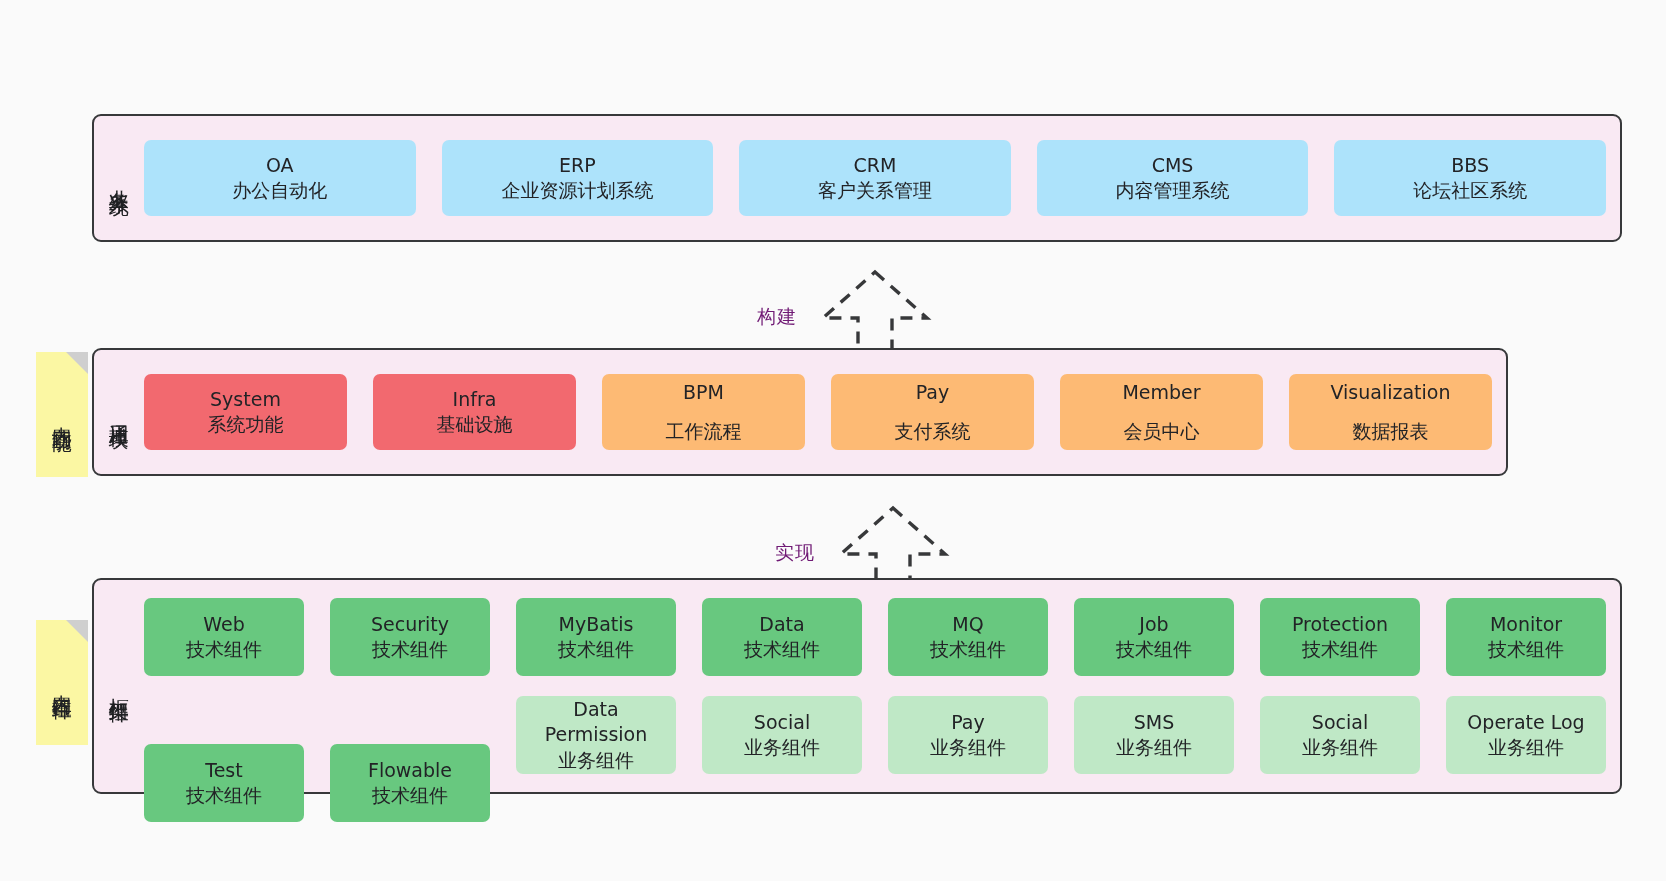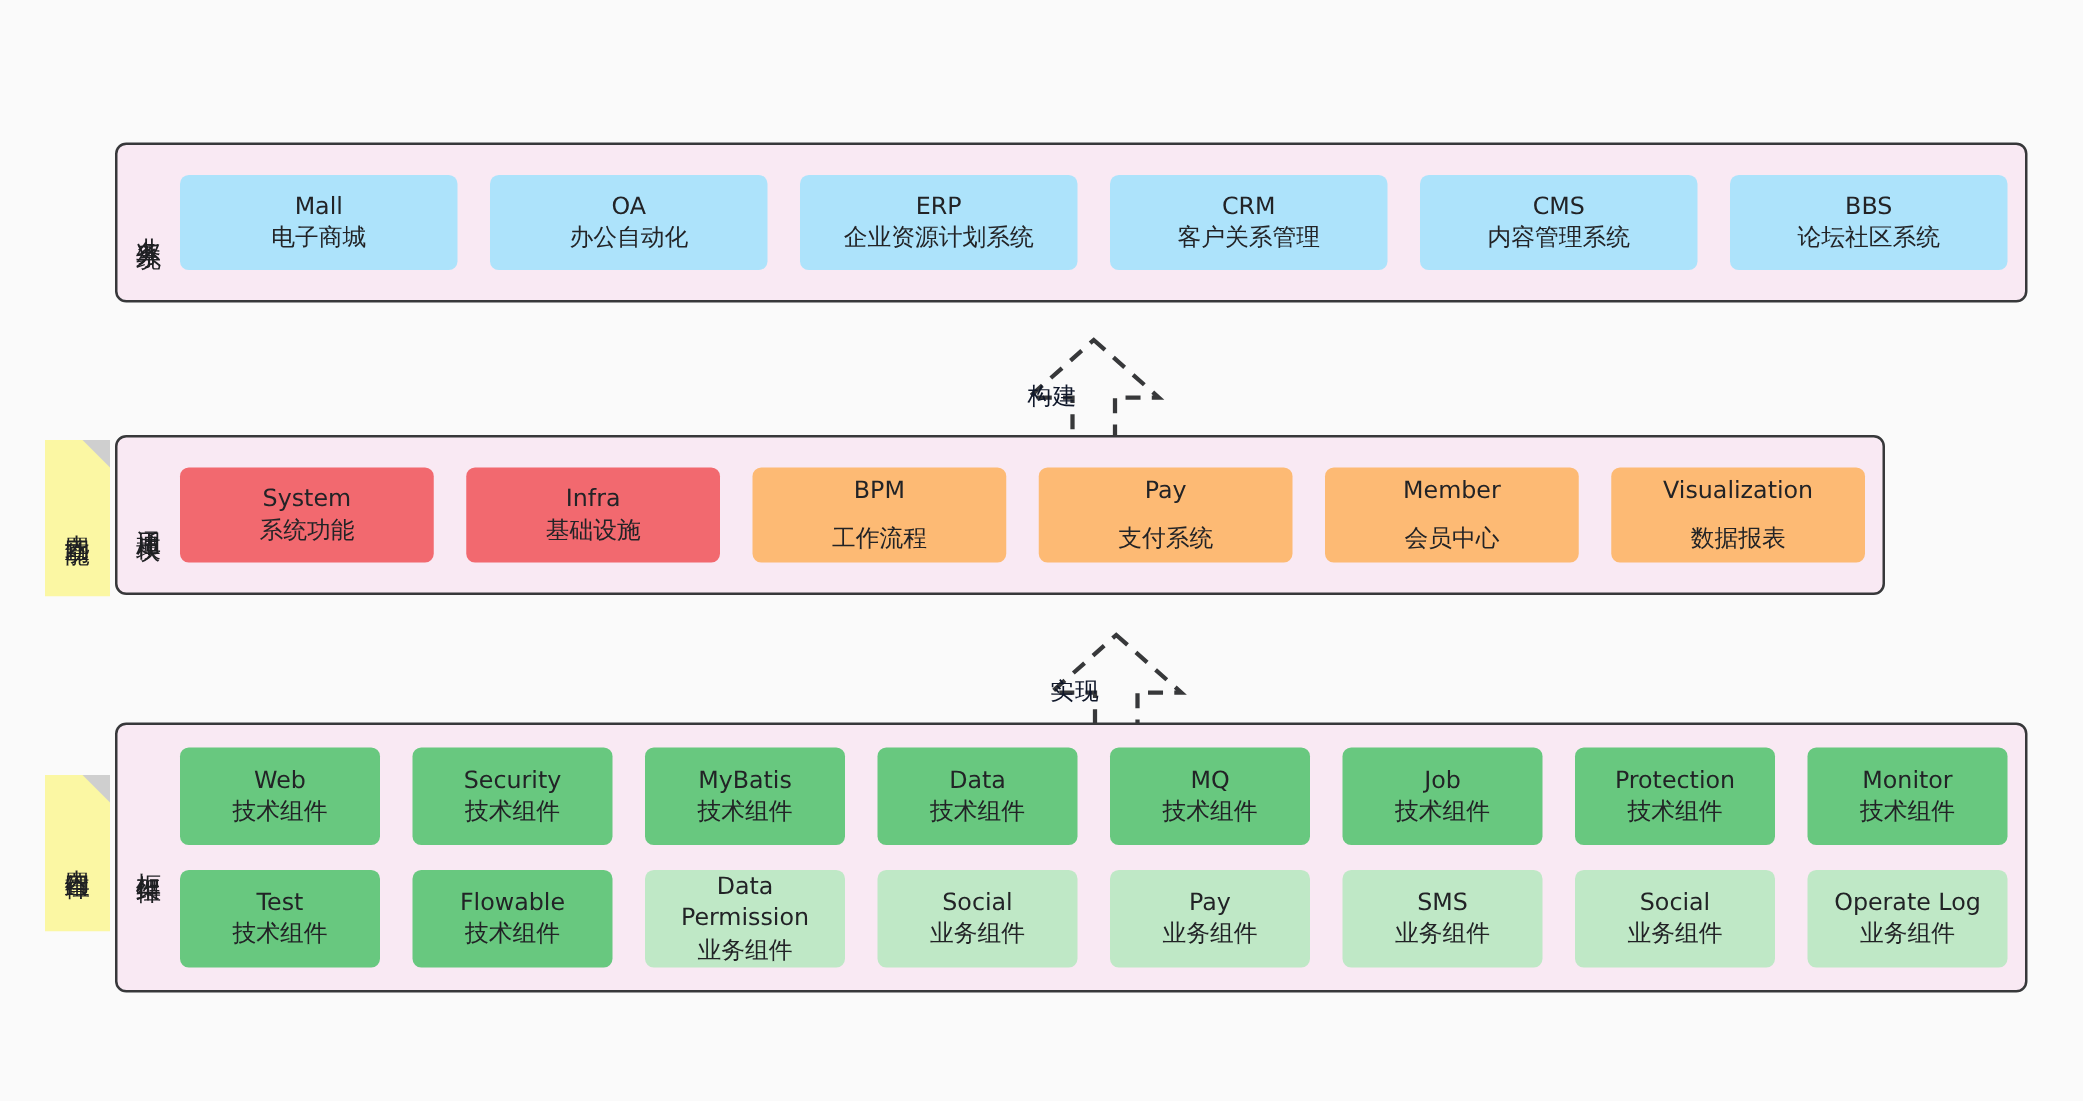--- a/index.html
+++ b/index.html
@@ -66,21 +66,21 @@
     color: #222326;
     padding: 6px 4px;
   }
   .card .en { display: block; }
   .card .cn { display: block; }
 
   
   .c-blue       { background: #ade3fb; }
   .c-red        { background: #f2696f; }
   .c-pink       { background: #fdba74; justify-content: space-between; }
-  .c-green      { background: #68c87f; }
+  .c-green      { background: #68c87f; margin-top: 48px; }
   .c-lightgreen { background: #bfe8c6; }
 
   
   #layer-business { left: 92px;  top: 114px; width: 1530px; height: 128px; }
   #layer-common   { left: 92px;  top: 348px; width: 1416px; height: 128px; }
   #layer-framework{ left: 92px;  top: 578px; width: 1530px; height: 216px; }
 
   #layer-business  .layer-body { padding-left: 0; }
   #layer-business  .row .card,
   #layer-common    .row .card { height: 76px; }
@@ -117,42 +117,37 @@
   .arrow-wrap {
     position: absolute;
     width: 170px;
     height: 92px;
   }
   .arrow-wrap svg { position: absolute; inset: 0; overflow: visible; }
   .arrow-label {
     position: absolute;
     left: 0; right: 0;
     top: 40px;
-    text-align: center;
     font-size: 19px;
-    color: #0f172a;
+    color: #701a75;
     letter-spacing: 1px;
     user-select: none;
   }
   #arrow-build   { left: 757px; top: 264px; }
   #arrow-realize { left: 775px; top: 500px; }
 </style>
 </head>
 <body>
 
 <div id="canvas">
 
   <div class="layer" id="layer-business">
     <div class="layer-title">业务系统</div>
     <div class="layer-body">
       <div class="row">
-        <div class="card c-blue">
-          <span class="en">Mall</span>
-          <span class="cn">电子商城</span>
-        </div>
         <div class="card c-blue">
           <span class="en">OA</span>
           <span class="cn">办公自动化</span>
         </div>
         <div class="card c-blue">
           <span class="en">ERP</span>
           <span class="cn">企业资源计划系统</span>
         </div>
         <div class="card c-blue">
           <span class="en">CRM</span>

